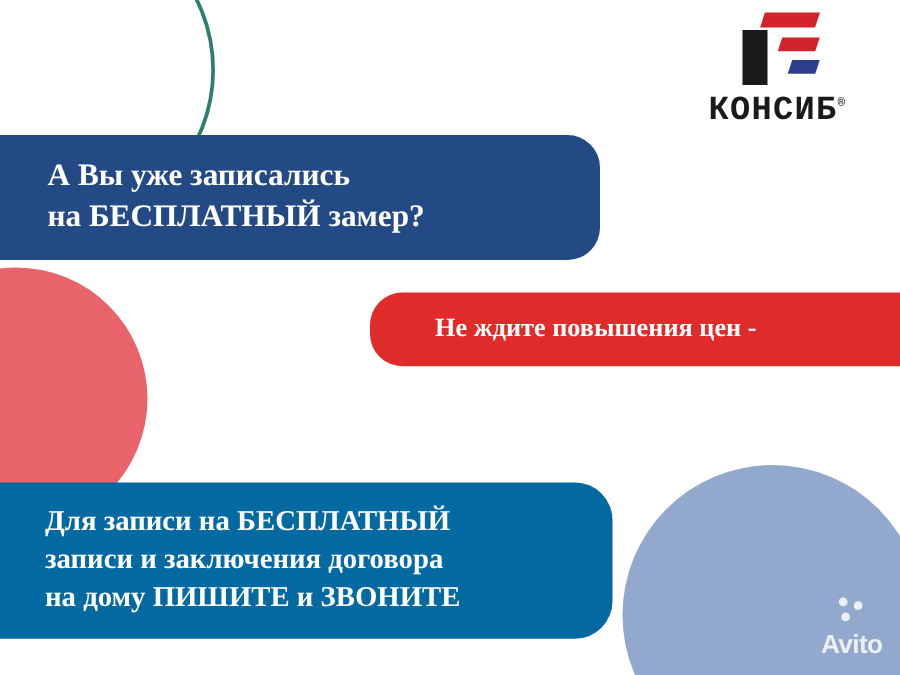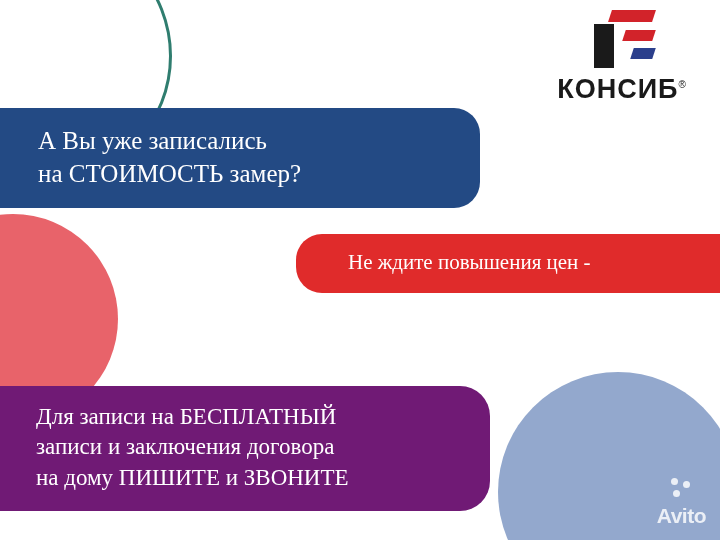--- a/index.html
+++ b/index.html
@@ -85,39 +85,39 @@
     width: 22px; height: 11px;
     background: #2b3f8c;
     transform: skewX(-18deg);
   }
   .lm-black {
     left: 4px; top: 14px;
     width: 20px; height: 44px;
     background: #1a1a1a;
   }
   .logo-text {
-    font-family: Liberation Sans, sans-serif;
+    font-family: Liberation Mono, monospace;
     font-weight: bold;
     font-size: 27px;
     letter-spacing: 1px;
     color: #1a1a1a;
     position: relative;
     display: inline-block;
   }
   .logo-reg {
     font-size: 10px;
     vertical-align: super;
     font-weight: normal;
   }
 
   
   .banner {
     position: absolute;
     color: #ffffff;
-    font-weight: normal;
+    font-weight: bold;
     line-height: 1.32;
   }
   .banner .line { display: block; white-space: nowrap; }
 
   .banner-blue {
     left: 0;
     top: 108px;
     width: 480px;
     background: #234a84;
     border-top-right-radius: 26px;
@@ -136,21 +136,21 @@
     border-bottom-left-radius: 26px;
     padding: 15px 18px 16px 52px;
     box-sizing: border-box;
     font-size: 21px;
   }
 
   .banner-black {
     left: 0;
     top: 386px;
     width: 490px;
-    background: #701a75;
+    background: #0369a1;
     border-top-right-radius: 30px;
     border-bottom-right-radius: 30px;
     padding: 16px 26px 18px 36px;
     box-sizing: border-box;
     font-size: 23px;
   }
 
   
   .watermark {
     position: absolute;
@@ -200,21 +200,21 @@
       <span class="lm-sq lm-black"></span>
       <span class="lm-sq lm-red-top"></span>
       <span class="lm-sq lm-red-mid"></span>
       <span class="lm-sq lm-blue"></span>
     </div>
     <div class="logo-text"><span>КОНСИБ</span><span class="logo-reg">®</span></div>
   </div>
 
   <div class="banner banner-blue">
     <span class="line">А Вы уже записались</span>
-    <span class="line">на СТОИМОСТЬ замер?</span>
+    <span class="line">на БЕСПЛАТНЫЙ замер?</span>
   </div>
 
   <div class="banner banner-red">
     <span class="line">Не ждите повышения цен -</span>
   </div>
 
   <div class="banner banner-black">
     <span class="line">Для записи на БЕСПЛАТНЫЙ</span>
     <span class="line">записи и заключения договора</span>
     <span class="line">на дому ПИШИТЕ и ЗВОНИТЕ</span>

